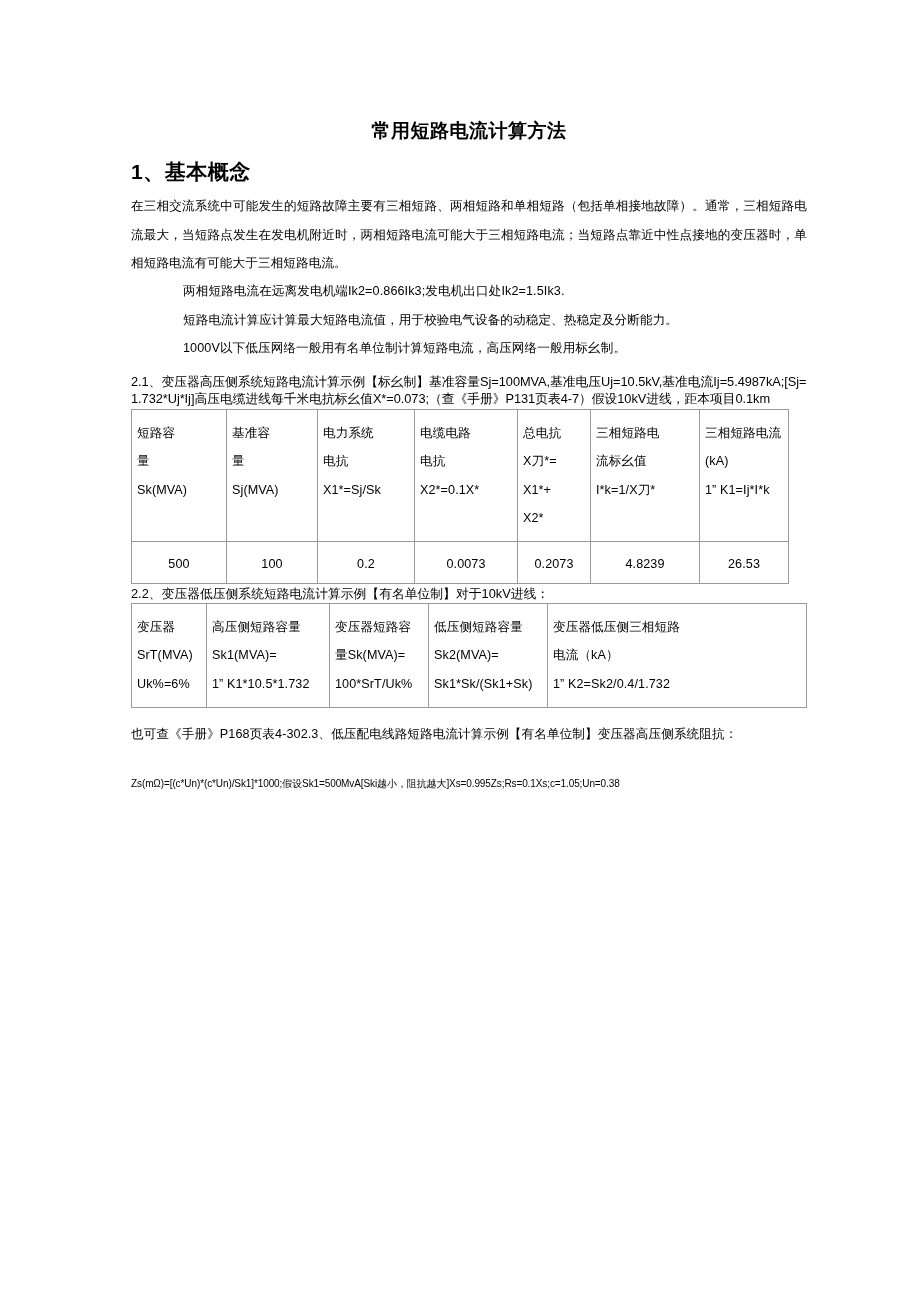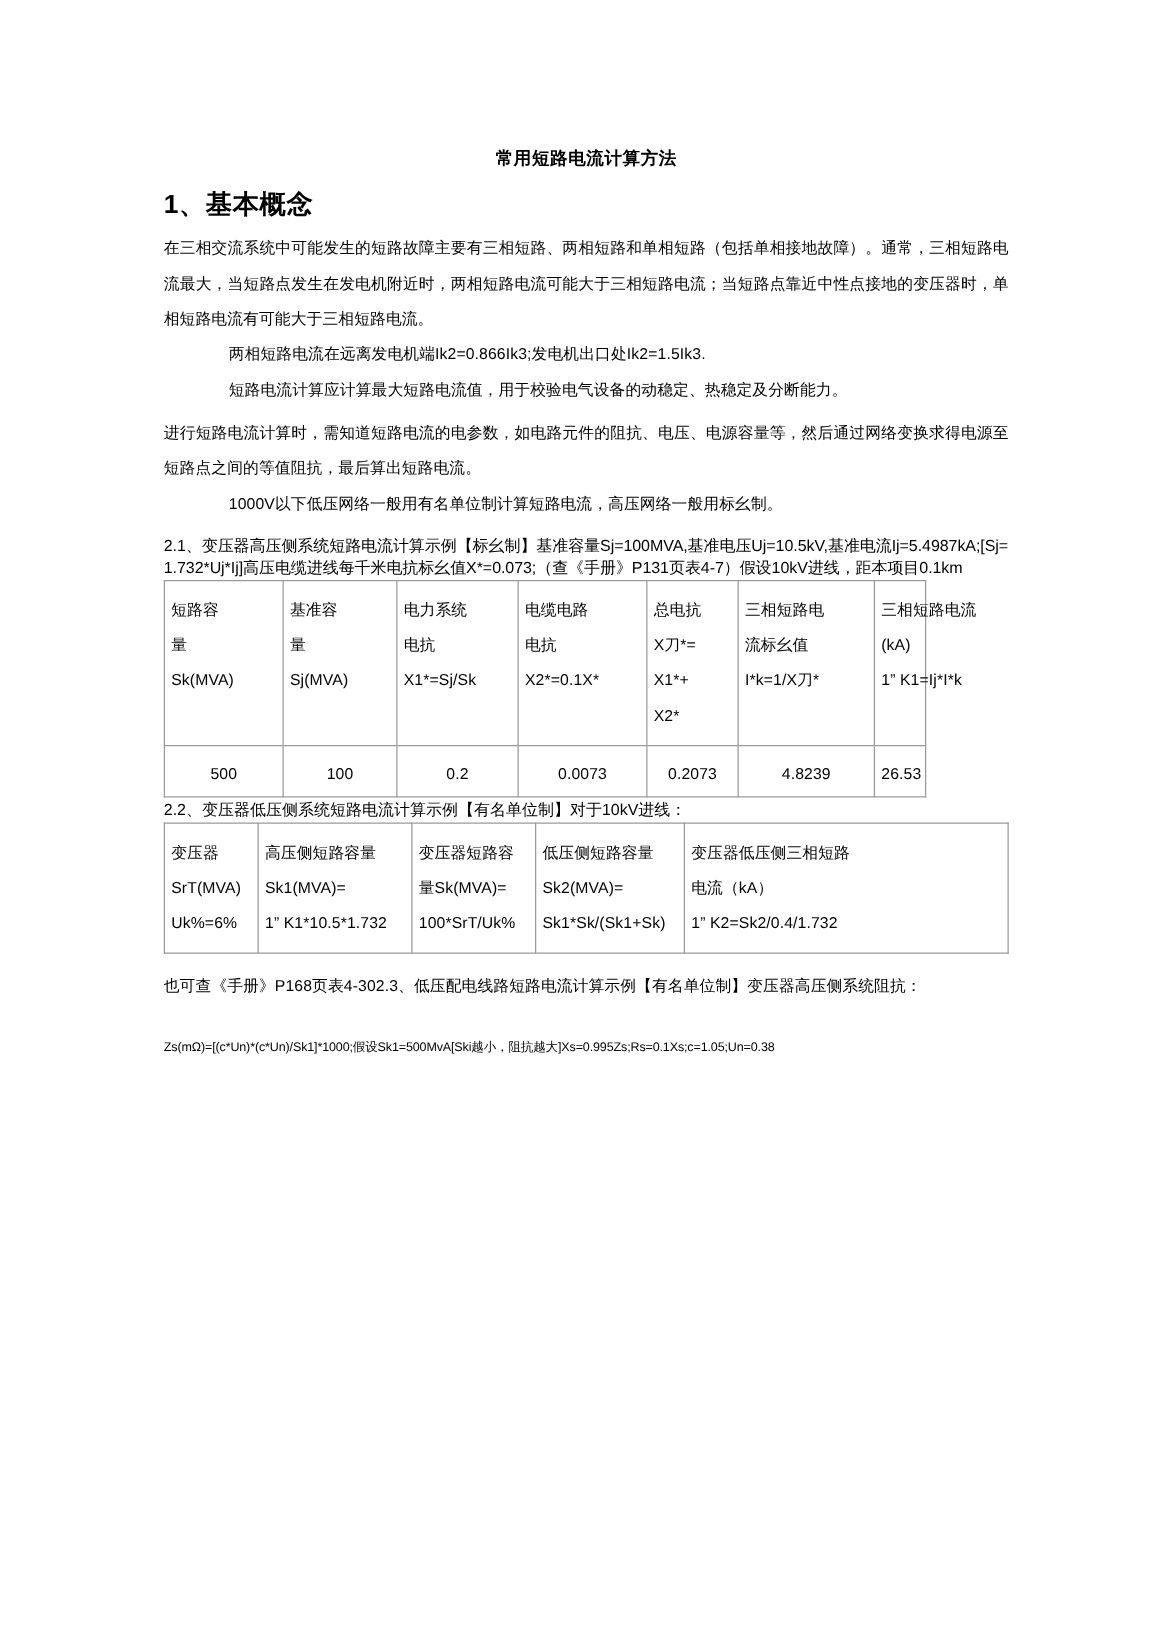--- a/index.html
+++ b/index.html
@@ -20,21 +20,21 @@
     box-sizing: border-box;
   }
   .content {
     position: absolute;
     left: 131px;
     top: 0;
     width: 676px;
   }
   .doc-title {
     text-align: center;
-    font-size: 14px;
+    font-size: 19px;
     font-weight: bold;
     margin: 0;
     padding-top: 118px;
     letter-spacing: 0.5px;
   }
   .h2 {
     font-size: 21px;
     font-weight: bold;
     margin: 14px 0 0 0;
     line-height: 1.35;
@@ -71,21 +71,21 @@
   .sec22 {
     font-size: 12.8px;
     line-height: 1.35;
     margin: 1px 0 1px 0;
     letter-spacing: 0px;
   }
   table.doc-table {
     border-collapse: collapse;
     table-layout: fixed;
     font-size: 12.6px;
-    width: 610px;
+    width: 658px;
     margin: 0;
   }
   table.t2 {
     width: 676px;
   }
   table.doc-table td {
     border: 1px solid #9a9a9a;
     vertical-align: top;
     padding: 9px 5px 9px 5px;
     line-height: 2.25;
@@ -108,21 +108,20 @@
 
     <h2 class="h2">1、基本概念</h2>
 
     <p class="body-para">在三相交流系统中可能发生的短路故障主要有三相短路、两相短路和单相短路（包括单相接地故障）。通常，三相短路电流最大，当短路点发生在发电机附近时，两相短路电流可能大于三相短路电流；当短路点靠近中性点接地的变压器时，单相短路电流有可能大于三相短路电流。</p>
 
     <p class="indent-para">两相短路电流在远离发电机端Ik2=0.866Ik3;发电机出口处Ik2=1.5Ik3.</p>
 
     <p class="indent-para">短路电流计算应计算最大短路电流值，用于校验电气设备的动稳定、热稳定及分断能力。</p>
 
 
-    <p class="body-para">进行短路电流计算时，需知道短路电流的电参数，如电路元件的阻抗、电压、电源容量等，然后通过网络变换求得电源至短路点之间的等值阻抗，最后算出短路电流。</p>
 
     <p class="indent-para">1000V以下低压网络一般用有名单位制计算短路电流，高压网络一般用标幺制。</p>
 
     <p class="sec21">2.1、变压器高压侧系统短路电流计算示例【标幺制】基准容量Sj=100MVA,基准电压Uj=10.5kV,基准电流Ij=5.4987kA;[Sj=1.732*Uj*Ij]高压电缆进线每千米电抗标幺值X*=0.073;（查《手册》P131页表4-7）假设10kV进线，距本项目0.1km</p>
 
     <table class="doc-table t1">
       <tbody>
           <tr class="headers">
         <td style="width:84px">
           <span class="cell-line">短路容</span>

